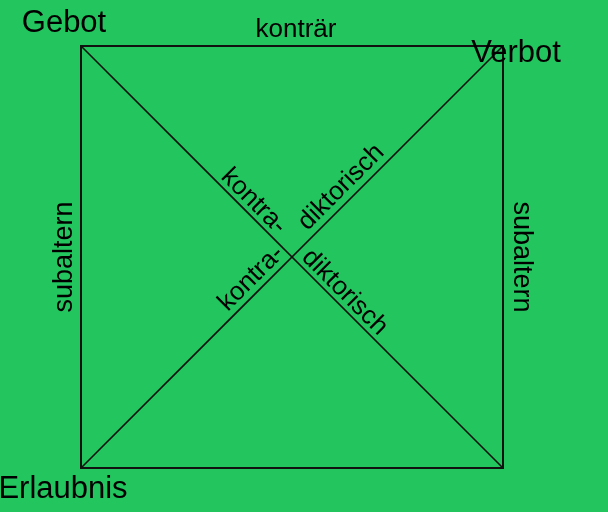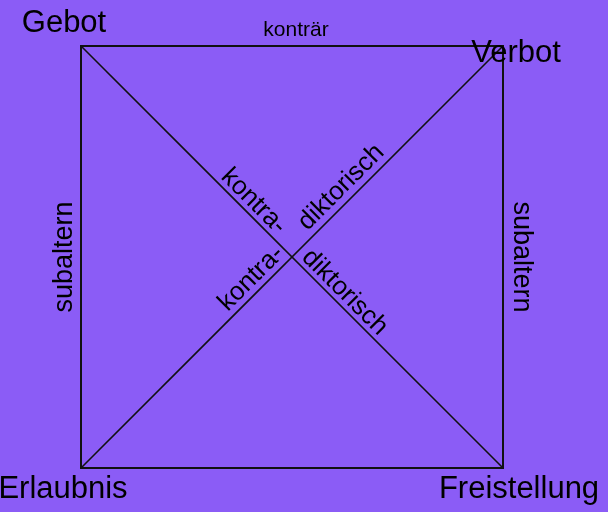--- a/index.html
+++ b/index.html
@@ -4,39 +4,39 @@
 <style>
   html, body {
     margin: 0;
     padding: 0;
     background: #ffffff;
   }
   .canvas {
     position: relative;
     width: 608px;
     height: 512px;
-    background: #8b5cf6;
+    background: #22c55e;
     overflow: hidden;
     font-family: "Liberation Sans", sans-serif;
     color: #000000;
   }
   .figure-svg {
     position: absolute;
     left: 0;
     top: 0;
   }
   .lbl {
     position: absolute;
     white-space: nowrap;
     line-height: 1;
     color: #000000;
     transform: translate(-50%, -50%);
   }
   .corner { font-size: 31px; }
-  .edge-top { font-size: 21px; }
+  .edge-top { font-size: 26px; }
   .edge-bottom { font-size: 27px; }
   .edge-side { font-size: 27px; }
   .diag { font-size: 26px; }
   .rot90  { transform: translate(-50%, -50%) rotate(90deg); }
   .rot-90 { transform: translate(-50%, -50%) rotate(-90deg); }
   .rot45  { transform: translate(-50%, -50%) rotate(45deg); }
   .rot-45 { transform: translate(-50%, -50%) rotate(-45deg); }
 </style>
 </head>
 <body>
@@ -48,21 +48,20 @@
     <line x1="81" y1="46" x2="503" y2="468" stroke="#111111" stroke-width="1.6"></line>
     <line x1="81" y1="468" x2="503" y2="46" stroke="#111111" stroke-width="1.6"></line>
   </svg>
 
   <div class="lbl corner" style="left:64px; top:21px;">Gebot</div>
 
   <div class="lbl corner" style="left:516px; top:23px;margin-top:28px;">Verbot</div>
 
   <div class="lbl corner" style="left:63px; top:487px;">Erlaubnis</div>
 
-  <div class="lbl corner" style="left:519px; top:487px;">Freistellung</div>
 
   <div class="lbl edge-top" style="left:296px; top:28px;">konträr</div>
 
 
   <div class="lbl edge-side rot-90" style="left:63px; top:257px;">subaltern</div>
 
   <div class="lbl edge-side rot90" style="left:522px; top:257px;">subaltern</div>
 
   <div class="lbl diag rot45" style="left:255px; top:200px;">kontra-</div>
 

